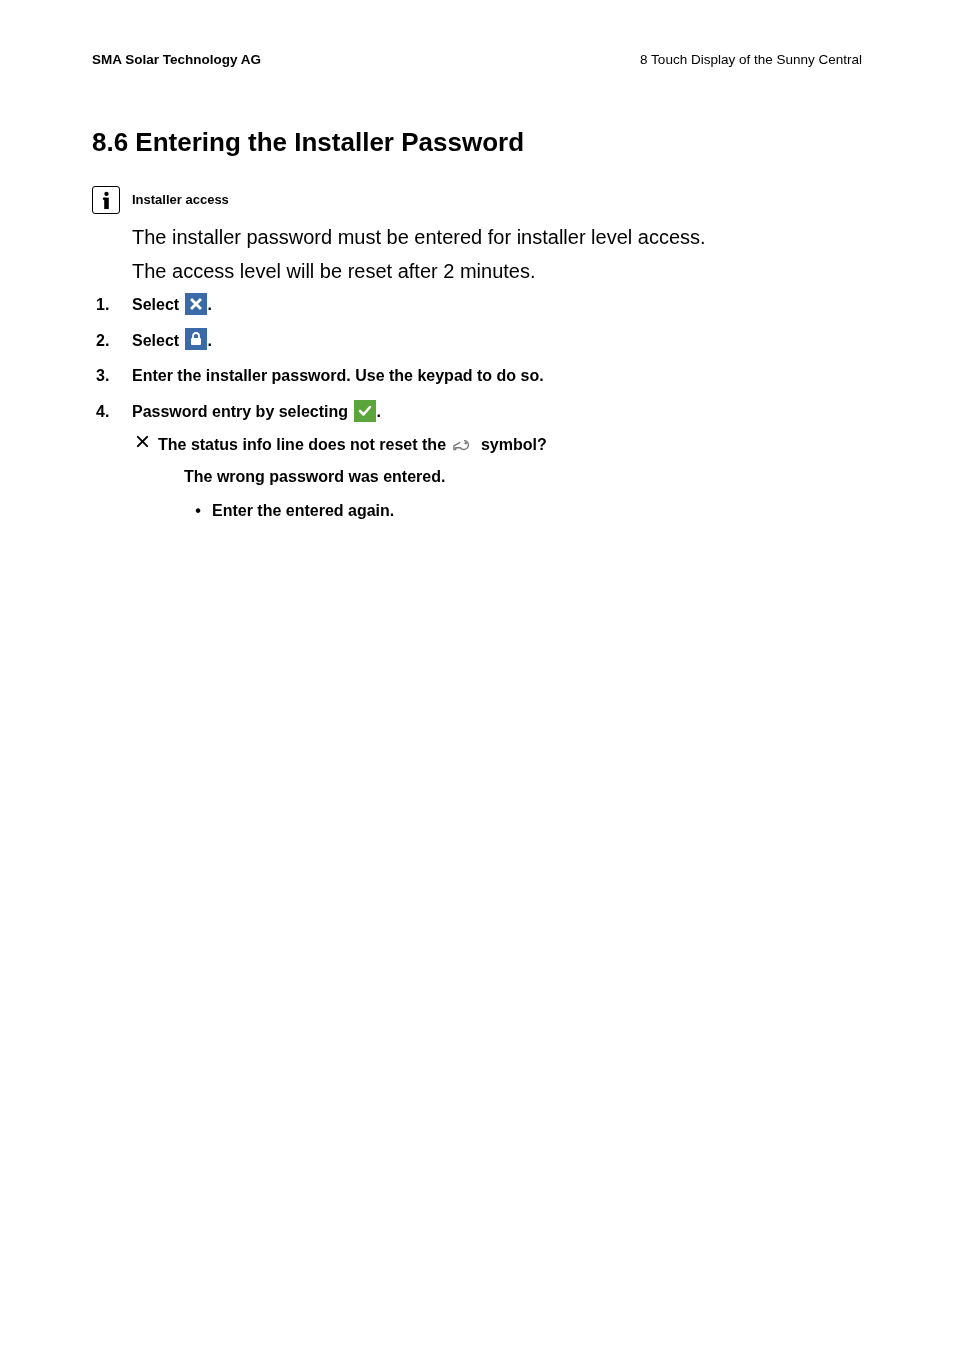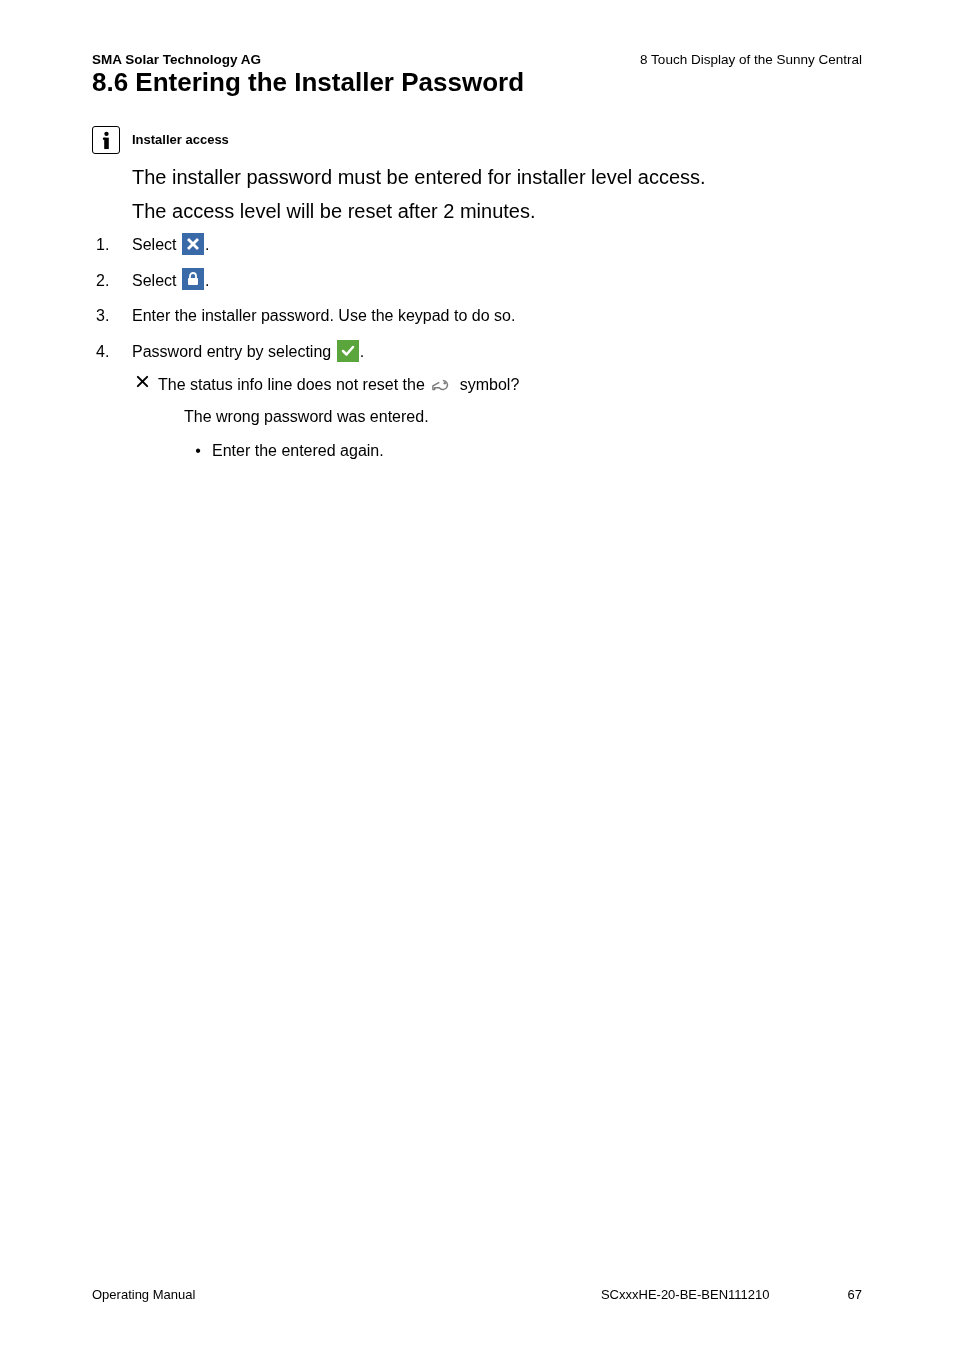--- a/index.html
+++ b/index.html
@@ -18,20 +18,21 @@
     .page {
       padding: 52px 92px 50px 92px;
       height: 100%;
       position: relative;
     }
     .header {
       display: flex;
       justify-content: space-between;
       align-items: baseline;
       font-size: 13.5px;
+      margin-bottom: 60px;
     }
     .header-left {
       font-weight: bold;
     }
     .header-right {
       font-weight: normal;
     }
     .section-heading {
       font-size: 26px;
       font-weight: bold;
@@ -65,20 +66,21 @@
     .info-body {
       margin-left: 40px;
       font-size: 20px;
       line-height: 1.7;
       margin-bottom: 4px;
     }
     .steps {
       list-style: none;
       counter-reset: step;
       font-size: 16px;
+      font-weight: bold;
     }
     .steps > li {
       counter-increment: step;
       position: relative;
       padding-left: 40px;
       margin-bottom: 10px;
       line-height: 1.6;
     }
     .steps > li::before {
       content: counter(step) ".";
@@ -244,20 +246,13 @@
           <div class="sub-indent">The wrong password was entered.</div>
           <div class="bullet-item">
             <div class="bullet-dot">•</div>
             <div>Enter the entered again.</div>
           </div>
         </div>
       </div>
     </li>
   </ol>
 
-  <div class="footer">
-    <div>Operating Manual</div>
-    <div class="footer-right">
-      <div>SCxxxHE-20-BE-BEN111210</div>
-      <div>67</div>
-    </div>
-  </div>
 </div>
 
 </body></html>

